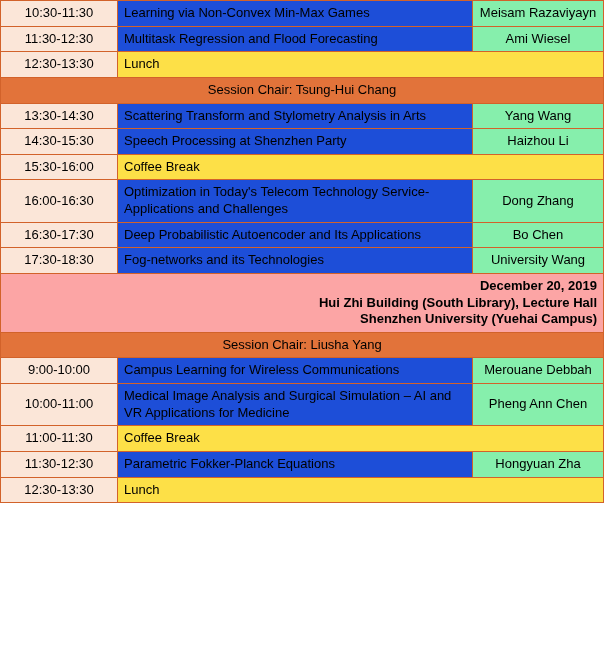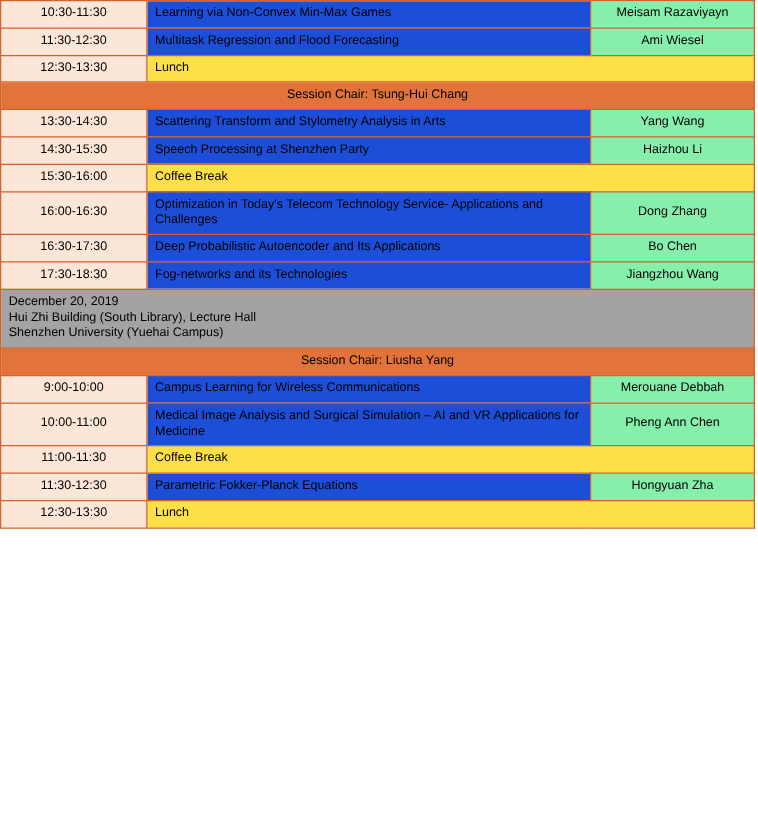--- a/index.html
+++ b/index.html
@@ -15,21 +15,21 @@
   }
   #schedule {
     width: 604px;
     margin: 0;
     border-collapse: collapse;
     table-layout: fixed;
     border: 1px solid #d2622a;
   }
   #schedule td {
     border: 1px solid #d2622a;
-    font-size: 10px;
+    font-size: 13px;
     color: #000000;
     padding: 4px 6px;
     vertical-align: middle;
     line-height: 1.28;
   }
   .time {
     width: 104px;
     text-align: center;
     background: #fbe6d8;
   }
@@ -47,23 +47,23 @@
     font-weight: normal;
   }
   .session-chair {
     background: #e2733a;
     text-align: center;
     font-weight: normal;
     color: #000000;
     padding: 6px 4px;
   }
   .day-header {
-    background: #a3a3a3;
-    text-align: left;
-    font-weight: normal;
+    background: #fca5a5;
+    text-align: right;
+    font-weight: bold;
     color: #000000;
     padding: 5px 4px;
     line-height: 1.45;
   }
 </style>
 </head>
 <body>
 
 <table id="schedule">
   <tbody>
@@ -104,21 +104,21 @@
         <td class="speaker">Dong Zhang</td>
       </tr>
       <tr>
         <td class="time">16:30-17:30</td>
         <td class="title">Deep Probabilistic Autoencoder and Its Applications</td>
         <td class="speaker">Bo Chen</td>
       </tr>
       <tr>
         <td class="time">17:30-18:30</td>
         <td class="title">Fog-networks and its Technologies</td>
-        <td class="speaker">Jiangzhou Wang</td>
+        <td class="speaker">University Wang</td>
       </tr>
       <tr>
         <td class="day-header" colspan="3">
           <div>December 20, 2019</div>
           <div>Hui Zhi Building (South Library), Lecture Hall</div>
           <div>Shenzhen University (Yuehai Campus)</div>
         </td>
       </tr>
       <tr>
         <td class="session-chair" colspan="3">Session Chair:  Liusha Yang</td>

